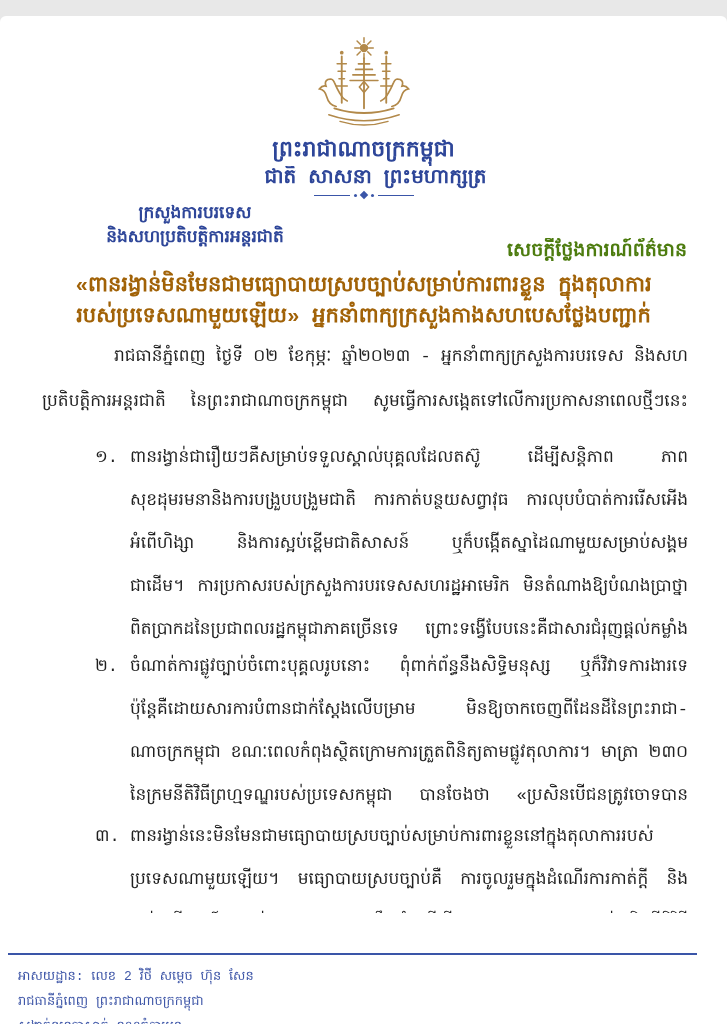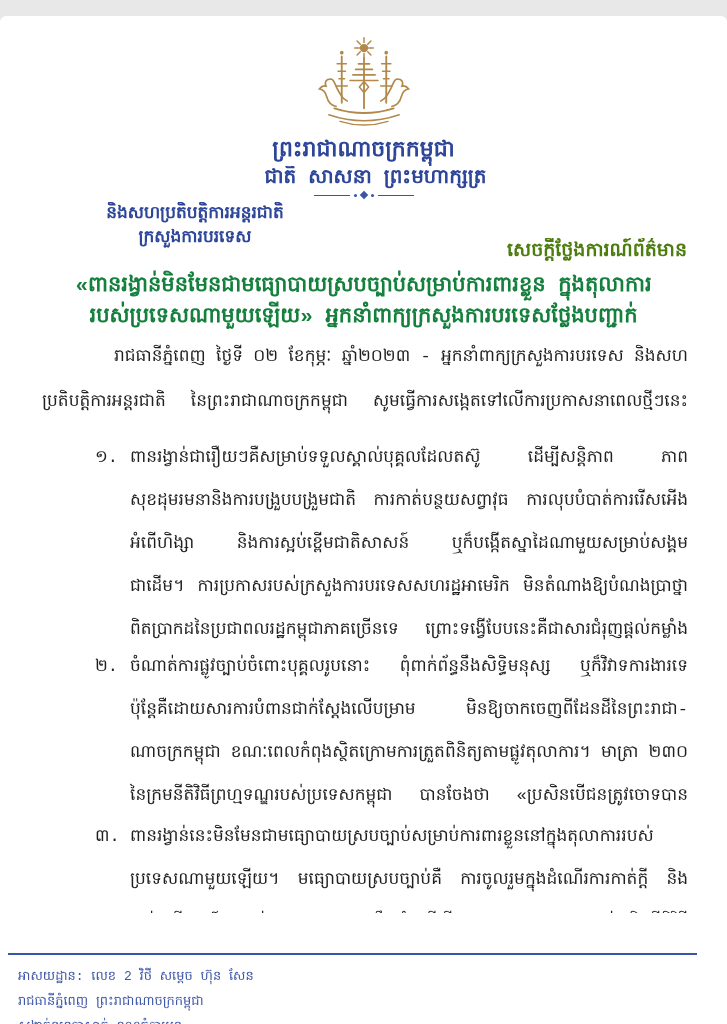--- a/index.html
+++ b/index.html
@@ -52,21 +52,21 @@
     font-weight:bold;font-size:19px;line-height:26px;
     color:#4d7c0f;
     height:28px;overflow:hidden;
   }
   
   .doc-title{
     position:absolute;top:254px;left:30px;width:667px;
     margin:0;
     text-align:center;
     font-weight:bold;font-size:21px;line-height:31px;
-    color:#15803d;
+    color:#a16207;
     height:62px;overflow:hidden;
   }
   
   .intro{
     position:absolute;top:318px;left:42px;width:646px;
     margin:0;
     font-size:17px;line-height:45px;
     text-align:justify;
     text-indent:72px;
     height:100px;overflow:hidden;
@@ -145,29 +145,29 @@
 
   <div class="ornament">
     <span class="orn-line"></span>
     <span class="orn-dot"></span>
     <span class="orn-diamond"></span>
     <span class="orn-dot"></span>
     <span class="orn-line"></span>
   </div>
 
   <div class="ministry-block">
+    <div>ក្រសួងការបរទេស</div>
     <div>និងសហប្រតិបត្តិការអន្តរជាតិ</div>
-    <div>ក្រសួងការបរទេស</div>
   </div>
 
   <div class="statement-label">សេចក្ដីថ្លែងការណ៍ព័ត៌មាន</div>
 
   <h1 class="doc-title">
     <span>«ពានរង្វាន់មិនមែនជាមធ្យោបាយស្របច្បាប់សម្រាប់ការពារខ្លួន ក្នុងតុលាការ</span><br>
-    <span>របស់ប្រទេសណាមួយឡើយ» អ្នកនាំពាក្យក្រសួងការបរទេសថ្លែងបញ្ជាក់</span>
+    <span>របស់ប្រទេសណាមួយឡើយ» អ្នកនាំពាក្យក្រសួងកាងសហបេសថ្លែងបញ្ជាក់</span>
   </h1>
 
   <p class="intro">រាជធានីភ្នំពេញ ថ្ងៃទី ០២ ខែកុម្ភៈ ឆ្នាំ២០២៣ - អ្នកនាំពាក្យក្រសួងការបរទេស និងសហប្រតិបត្តិការអន្តរជាតិ នៃព្រះរាជាណាចក្រកម្ពុជា សូមធ្វើការសង្កេតទៅលើការប្រកាសនាពេលថ្មីៗនេះរបស់ក្រសួងការបរទេសសហរដ្ឋអាមេរិក ដែលបានសម្រេចផ្តល់ពានរង្វាន់ដល់បុគ្គលល្មើសច្បាប់មួយរូប នៅក្នុងប្រទេសកម្ពុជា ដូចតទៅ៖</p>
 
   <ol class="num-list">
     <li class="num-item item-1">
       <span class="num">១.</span>
       <span class="txt">ពានរង្វាន់ជារឿយៗគឺសម្រាប់ទទួលស្គាល់បុគ្គលដែលតស៊ូ ដើម្បីសន្តិភាព ភាពសុខដុមរមនានិងការបង្រួបបង្រួមជាតិ ការកាត់បន្ថយសព្វាវុធ ការលុបបំបាត់ការរើសអើង អំពើហិង្សា និងការស្អប់ខ្ពើមជាតិសាសន៍ ឬក៏បង្កើតស្នាដៃណាមួយសម្រាប់សង្គម ជាដើម។ ការប្រកាសរបស់ក្រសួងការបរទេសសហរដ្ឋអាមេរិក មិនតំណាងឱ្យបំណងប្រាថ្នាពិតប្រាកដនៃប្រជាពលរដ្ឋកម្ពុជាភាគច្រើនទេ ព្រោះទង្វើបែបនេះគឺជាសារជំរុញផ្តល់កម្លាំងដល់ក្រុមជាក់លាក់ ដែលបានត្រៀមខ្លួនរួចជាស្រេច កេងយកប្រយោជន៍ពីស្ថានការណ៍ ដើម្បីបម្រើរបៀបវារៈលាក់ពុតរបស់ខ្លួន ដែលពួនជ្រកក្រោមស្លាកសិទ្ធិមនុស្ស និងប្រជាធិបតេយ្យ។</span>
     </li>
     <li class="num-item item-2">

